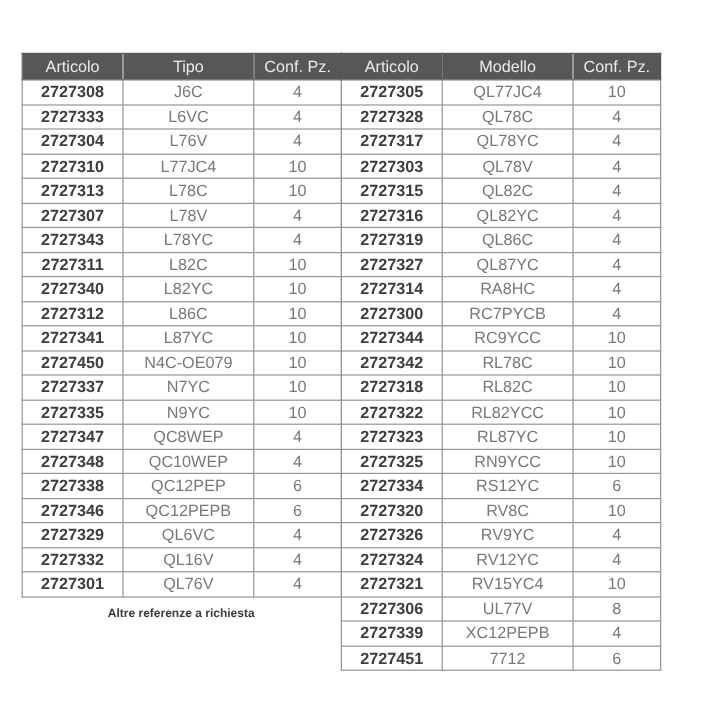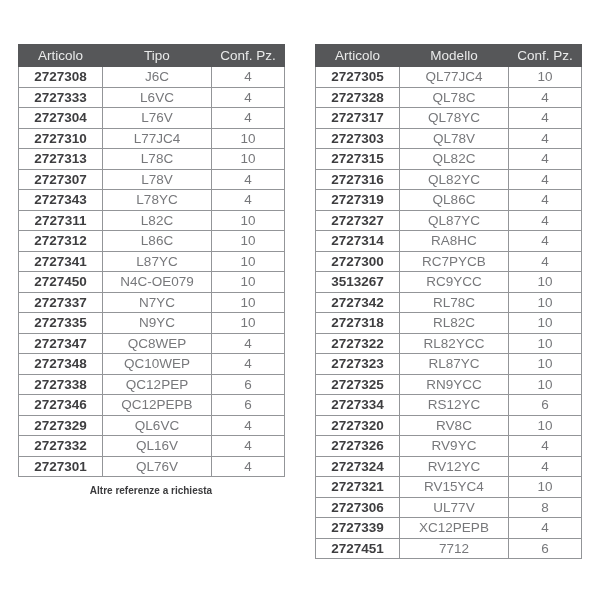--- a/index.html
+++ b/index.html
@@ -13,21 +13,20 @@
     width: 600px;
     height: 600px;
     background: #ffffff;
     overflow: hidden;
   }
   .tables-wrap {
     position: absolute;
     top: 44px;
     left: 18px;
     display: flex;
-    gap: 31px;
     align-items: flex-start;
   }
   .tcol { width: 266px; }
   table.ref-table {
     border-collapse: collapse;
     width: 266px;
     table-layout: fixed;
   }
   table.ref-table th {
     background: #565759;
@@ -121,20 +120,25 @@
               <td class="articolo">2727343</td>
               <td class="val">L78YC</td>
               <td class="val">4</td>
             </tr>
             <tr>
               <td class="articolo">2727311</td>
               <td class="val">L82C</td>
               <td class="val">10</td>
             </tr>
             <tr>
+              <td class="articolo">2727340</td>
+              <td class="val">L82YC</td>
+              <td class="val">10</td>
+            </tr>
+            <tr>
               <td class="articolo">2727312</td>
               <td class="val">L86C</td>
               <td class="val">10</td>
             </tr>
             <tr>
               <td class="articolo">2727341</td>
               <td class="val">L87YC</td>
               <td class="val">10</td>
             </tr>
             <tr>
@@ -251,21 +255,21 @@
               <td class="articolo">2727314</td>
               <td class="val">RA8HC</td>
               <td class="val">4</td>
             </tr>
             <tr>
               <td class="articolo">2727300</td>
               <td class="val">RC7PYCB</td>
               <td class="val">4</td>
             </tr>
             <tr>
-              <td class="articolo">3513267</td>
+              <td class="articolo">2727344</td>
               <td class="val">RC9YCC</td>
               <td class="val">10</td>
             </tr>
             <tr>
               <td class="articolo">2727342</td>
               <td class="val">RL78C</td>
               <td class="val">10</td>
             </tr>
             <tr>
               <td class="articolo">2727318</td>

